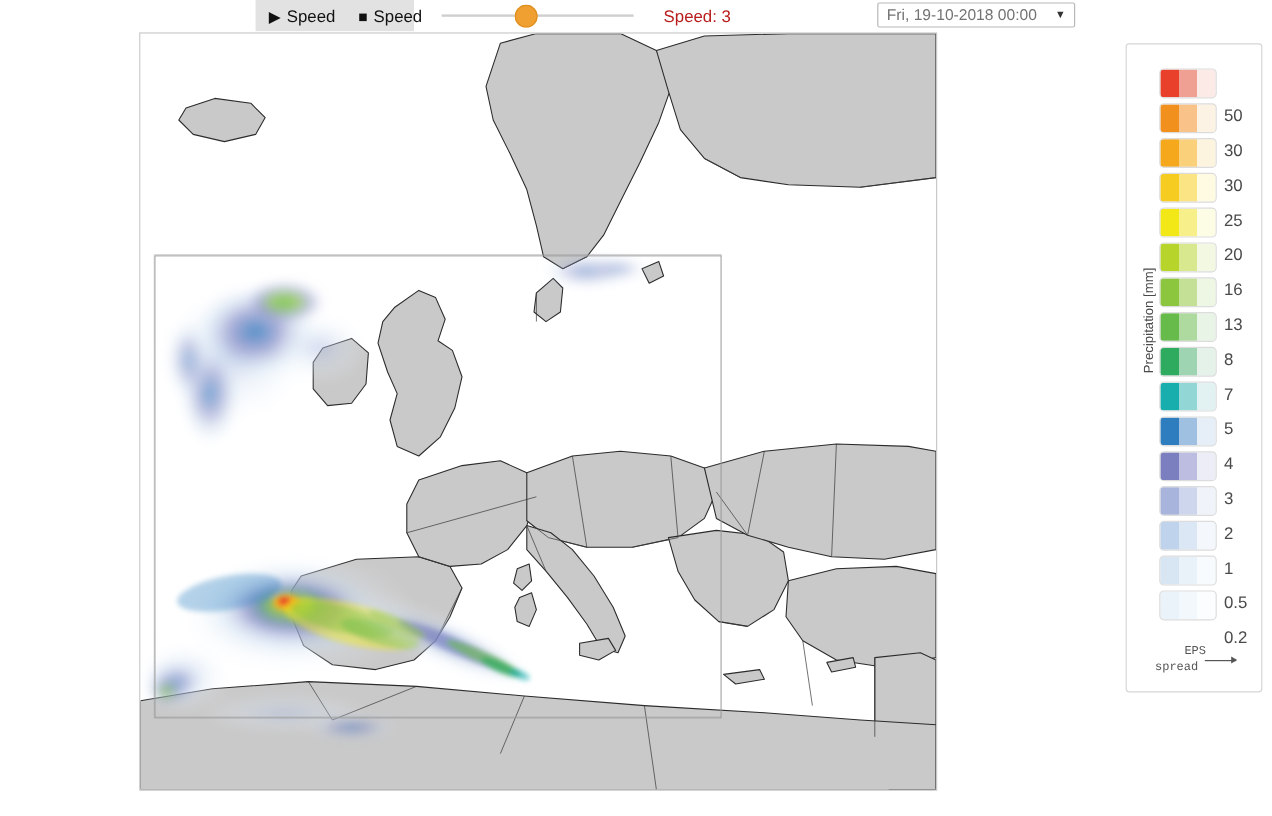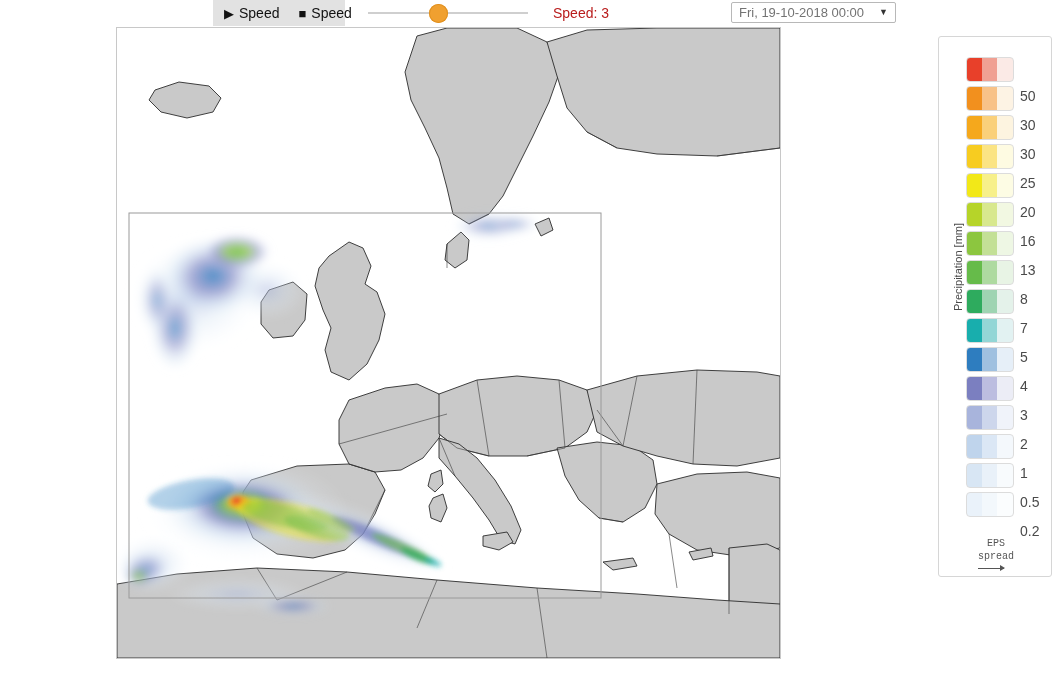--- a/index.html
+++ b/index.html
@@ -88,21 +88,21 @@
     display:block;
   }
   .legend-value{
     position:absolute;left:54px;top:0;height:25px;line-height:25px;
     font-size:14px;color:#4a4a4a;white-space:nowrap;margin-top:28px;
   }
   #legend-caption{
     position:absolute;left:0;top:500px;width:114px;text-align:center;
     font-size:10px;color:#555;line-height:13px;font-family:Liberation Mono, monospace;
   }
-  #legend-caption .cap2{display:inline-flex;gap:5px;justify-content:center;flex-direction:column;}
+  #legend-caption .cap2{display:inline-flex;gap:5px;justify-content:center;}
   .cap-arrow{display:inline-block;width:26px;height:1px;background:#555;position:relative;}
   .cap-arrow:after{
     content:"";position:absolute;right:-1px;top:-3px;
     border-left:5px solid #555;border-top:3.5px solid transparent;border-bottom:3.5px solid transparent;
   }
 </style>
 </head>
 <body>
 
 <div id="toolbar">

